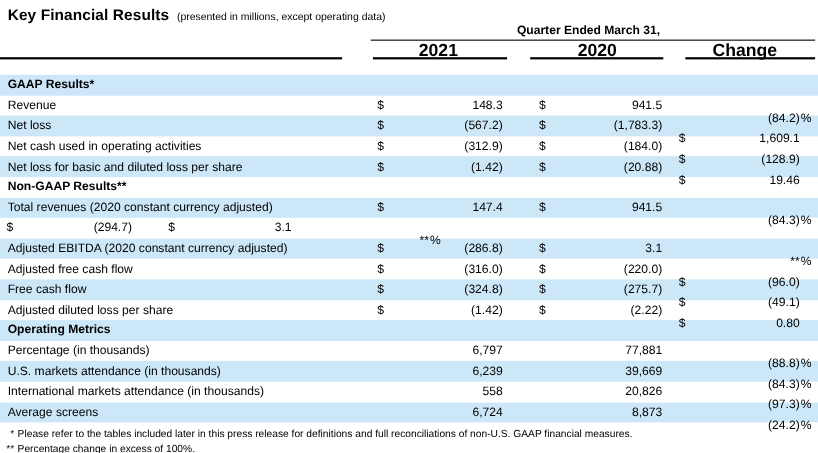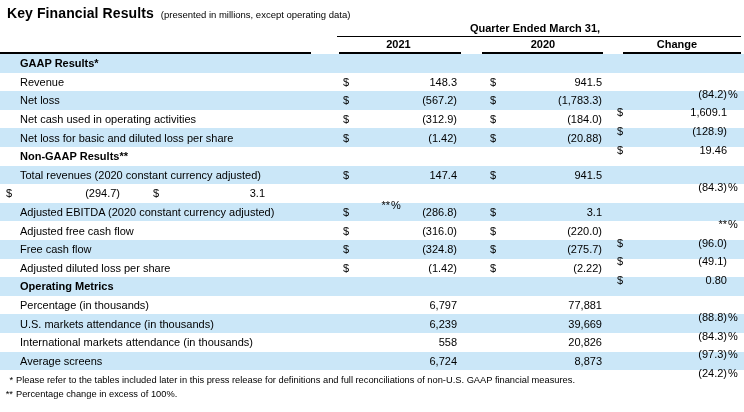--- a/index.html
+++ b/index.html
@@ -6,42 +6,42 @@
   * { box-sizing: border-box; }
   html, body { margin: 0; padding: 0; }
   body {
     width: 744px; height: 412px; background: #ffffff;
     font-family: "Liberation Sans", sans-serif; color: var(--ink);
     overflow: hidden;
   }
   .page { position: relative; width: 744px; height: 412px; }
 
   
-  .header { position: relative; height: 54px; text-decoration: underline; }
+  .header { position: relative; height: 68px; text-decoration: underline; }
   .title-row { position: absolute; left: 7px; top: 5px; display: flex; align-items: baseline; gap: 7px; white-space: nowrap; }
   .title { font-size: 14px; font-weight: bold; letter-spacing: 0.1px; }
   .subtitle { font-size: 9.5px; }
   .spanner { position: absolute; left: 333px; top: 22px; width: 404px; text-align: center; font-weight: bold; font-size: 11px; }
   .spanner-line { position: absolute; left: 337px; top: 35.5px; width: 404px; height: 1.5px; background: var(--ink); }
-  .colhead { position: absolute; top: 38px; font-weight: bold; font-size: 11px; text-align: center; }
+  .colhead { position: absolute; top: 38px; font-weight: bold; font-size: 16px; text-align: center; }
   .ch-2021 { left: 337px; width: 123px; }
   .ch-2020 { left: 482px; width: 122px; }
   .ch-change { left: 613px; width: 128px; }
   .hline { position: absolute; top: 52px; height: 1.5px; background: var(--ink); }
   .hl-label  { left: 0;     width: 311px; }
   .hl-2021   { left: 339px; width: 122px; }
   .hl-2020   { left: 482px; width: 121px; }
   .hl-change { left: 623px; width: 118px; }
 
   
   .t-rows { position: relative; }
   .t-row { display: flex; height: 18.6px; align-items: center; font-size: 11px; white-space: nowrap; }
   .t-row.blue { background: var(--row-blue); }
   .t-row.section .c-label { font-weight: bold; }
-  .c-label { flex: 0 0 337px; padding-left: 20px; overflow: hidden; }
+  .c-label { flex: 0 0 337px; padding-left: 7px; overflow: hidden; }
   .cell { display: flex; align-items: center; }
   .c1 { flex: 0 0 123px; padding: 0 3px 0 6px; }
   .c2 { flex: 0 0 122px; padding: 0 2px 0 8px; }
   .c3 { flex: 0 0 131px; padding: 0 1px 0 4px; margin-top: 24px; }
   .gap0 { flex: 0 0 22px; }
   .gap1 { flex: 0 0 9px; }
   .dollar { flex: 0 0 auto; }
   .val { flex: 1 1 auto; text-align: right; }
   .suf { flex: 0 0 16px; padding-left: 1px; text-align: left; }
 

